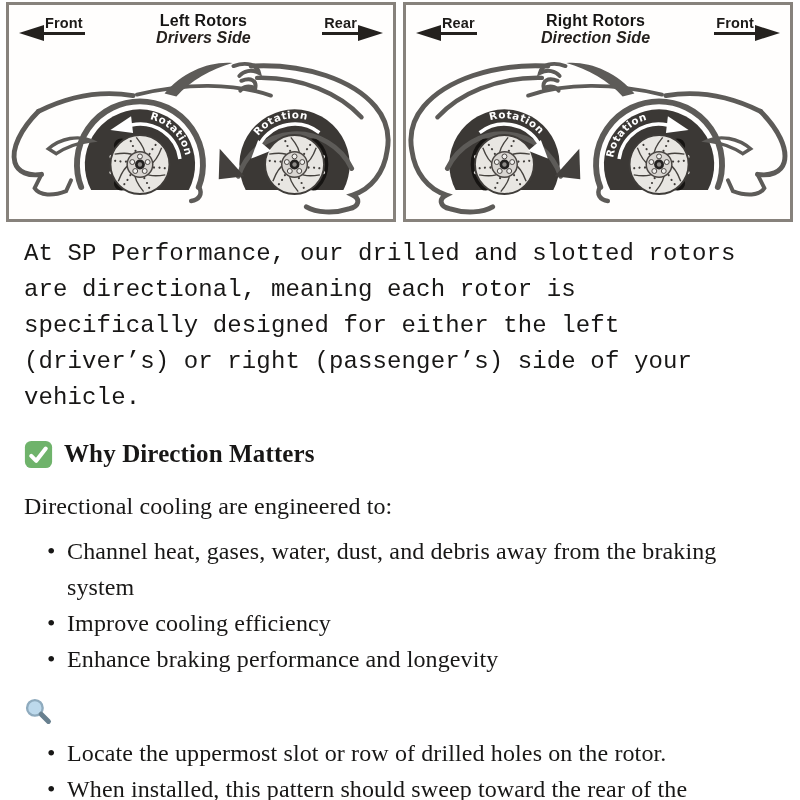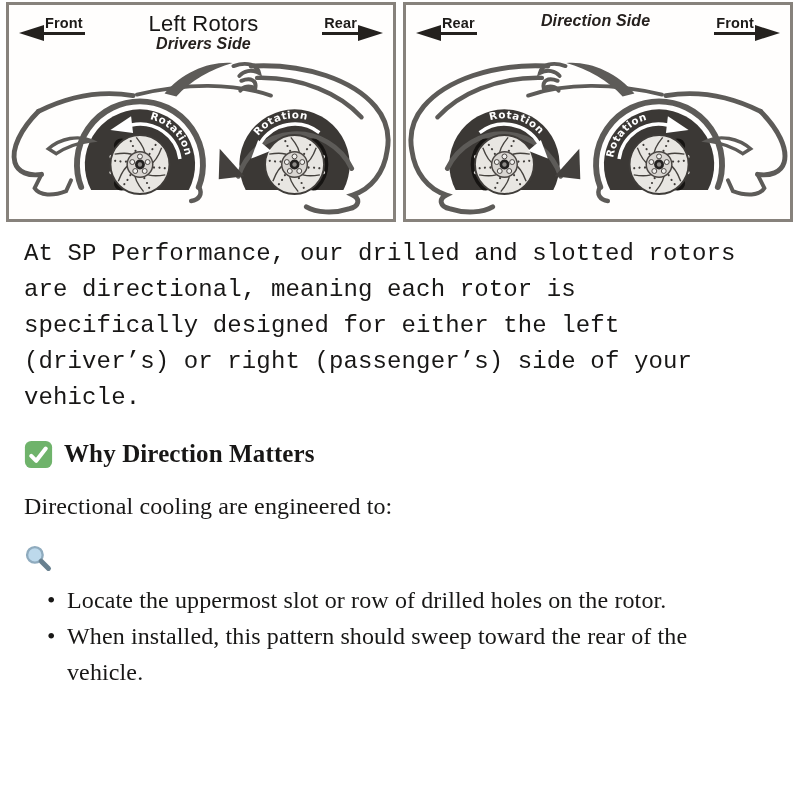--- a/index.html
+++ b/index.html
@@ -16,21 +16,21 @@
     flex:1 1 0; height:220px; box-sizing:border-box;
     border:3px solid #87827c; background:#fffefd;
     position:relative; overflow:hidden;
   }
   .panel-head {
     display:flex; justify-content:space-between; align-items:flex-start;
     padding:7px 10px 0 10px; height:42px; box-sizing:border-box;
     font-family:"Liberation Sans", sans-serif;
   }
   .titles { text-align:center; line-height:1.04; margin-top:1px; }
-  .panel-title { display:block; font-weight:normal; font-size:22px; color:#161514; letter-spacing:0.2px; }
+  .panel-title { display:block; font-weight:bold; font-size:16px; color:#161514; letter-spacing:0.2px; }
   .panel-subtitle { display:block; font-weight:bold; font-style:italic; font-size:16px; color:#26211e; }
   .dir { display:inline-flex; align-items:flex-end; margin-top:4px; }
   .dir-text {
     font-weight:bold; font-size:14.5px; color:#1d1b19;
     border-bottom:3.5px solid #24211e; padding:0 2px 1px 2px; line-height:1.05;
   }
   .arr { width:0; height:0; display:inline-block; align-self:flex-end; margin-bottom:-6px; }
   .arr-left  { border-top:8px solid transparent; border-bottom:8px solid transparent; border-right:25px solid #24211e; margin-right:-1px; }
   .arr-right { border-top:8px solid transparent; border-bottom:8px solid transparent; border-left:25px solid #24211e; margin-left:-1px; }
   svg.car { display:block; width:100%; height:168px; margin-top:2px; }
@@ -187,20 +187,21 @@
     </svg>
   </section>
 
   <section class="panel">
     <header class="panel-head">
       <span class="dir">
         <i class="arr arr-left"></i>
         <b class="dir-text">Rear</b>
       </span>
       <span class="titles">
+        <span class="panel-title">Right Rotors</span>
         <span class="panel-subtitle">Direction Side</span>
       </span>
       <span class="dir">
         <b class="dir-text">Front</b>
         <i class="arr arr-right"></i>
       </span>
     </header>
     <svg class="car" viewBox="0 0 390 168">
       <use href="#carbody" transform="translate(390 0) scale(-1 1)"></use>
       <path id="tp-rr" d="M 85.5 71.3 A 47 47 0 0 1 137 87.1" fill="none"></path>
@@ -219,20 +220,25 @@
   <h2 class="h-bold">
     <svg class="emoji" viewBox="0 0 32 32">
       <rect x="1" y="1" width="30" height="30" rx="7" fill="#6fb36b"></rect>
       <path d="M 8 17.5 L 13.5 23 L 24 9.5" fill="none" stroke="#ffffff" stroke-width="4.5" stroke-linecap="round" stroke-linejoin="round"></path>
     </svg>
     <span>Why Direction Matters</span>
   </h2>
 
   <p class="lead">Directional cooling are engineered to:</p>
 
+  <ul>
+    <li>Channel heat, gases, water, dust, and debris away from the braking system</li>
+    <li>Improve cooling efficiency</li>
+    <li>Enhance braking performance and longevity</li>
+  </ul>
 
   <h2 class="h-reg">
     <svg class="emoji" viewBox="0 0 32 32">
       <circle cx="12" cy="12" r="8.6" fill="#bdd9ec" stroke="#8fabbe" stroke-width="2.6"></circle>
       <line x1="19" y1="19" x2="27" y2="27" stroke="#68808f" stroke-width="5.5" stroke-linecap="round"></line>
     </svg>
   </h2>
 
   <ul>
     <li>Locate the uppermost slot or row of drilled holes on the rotor.</li>

